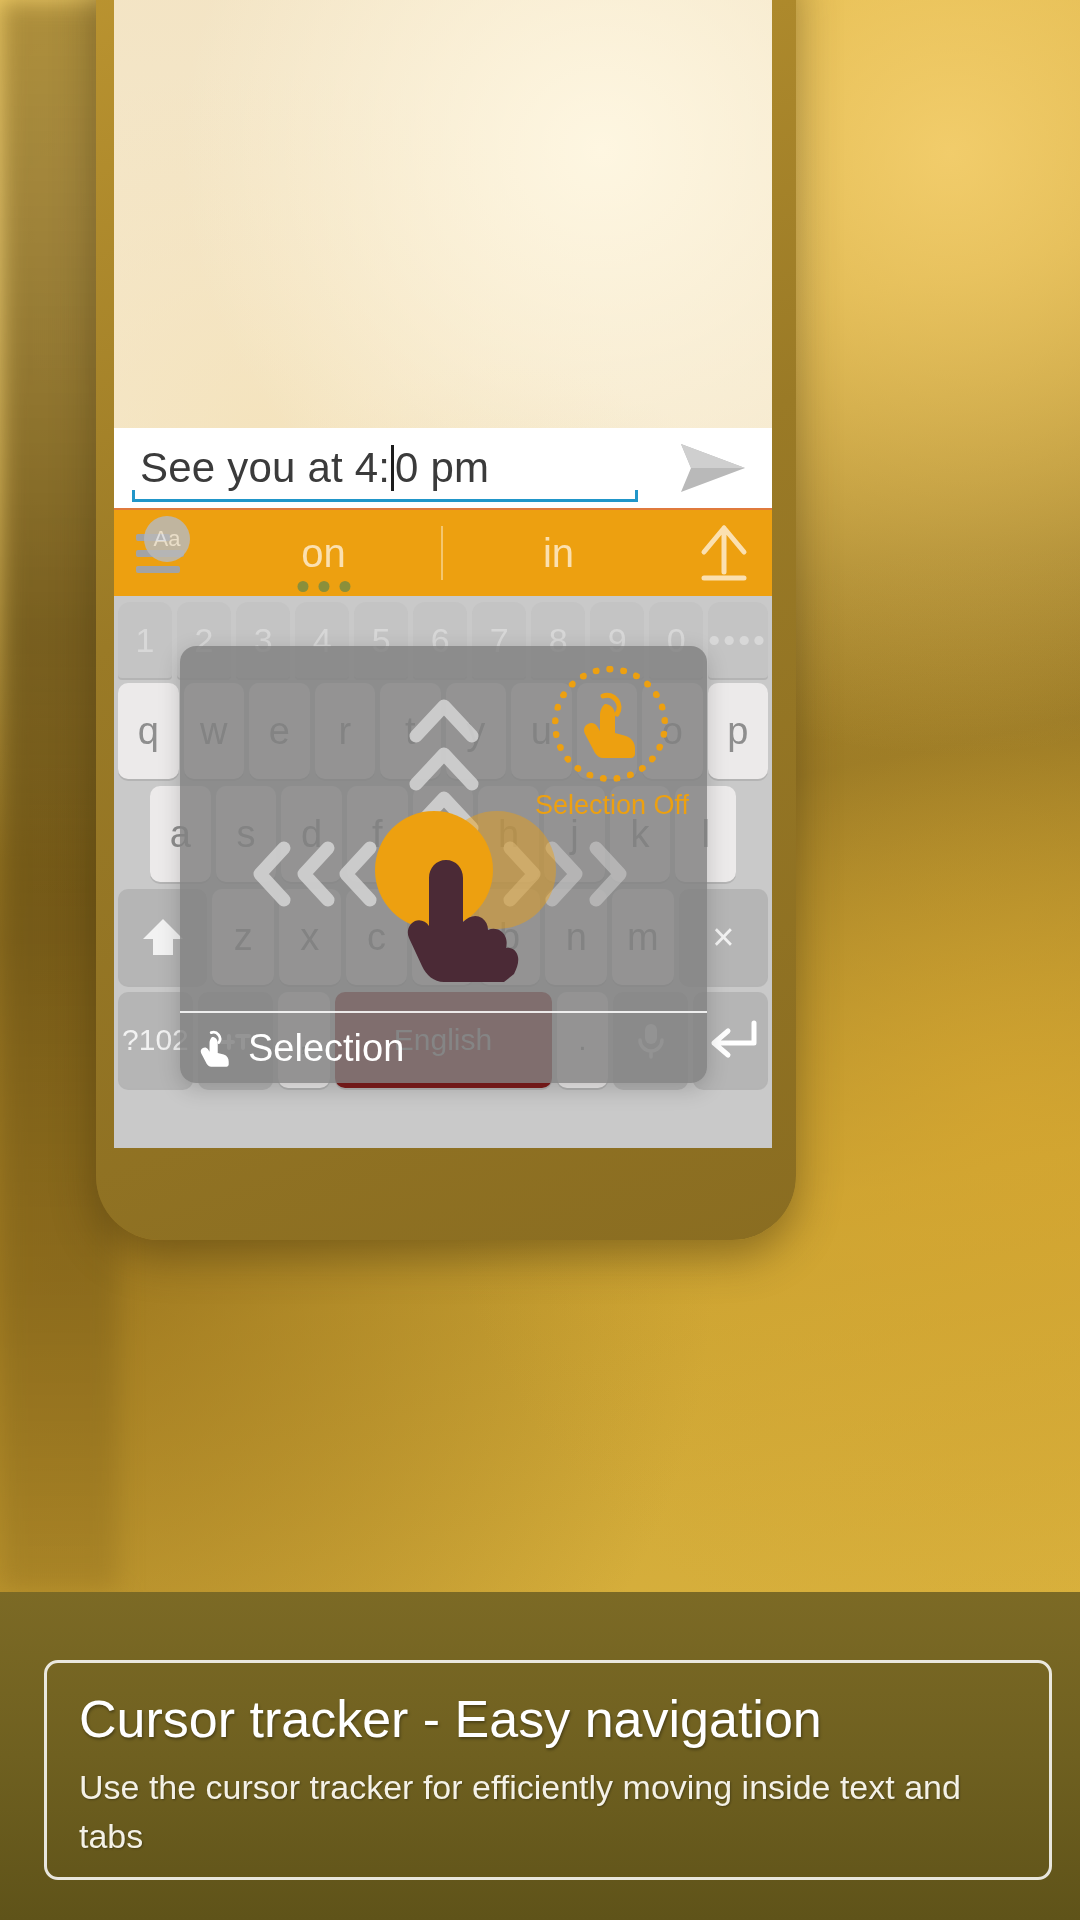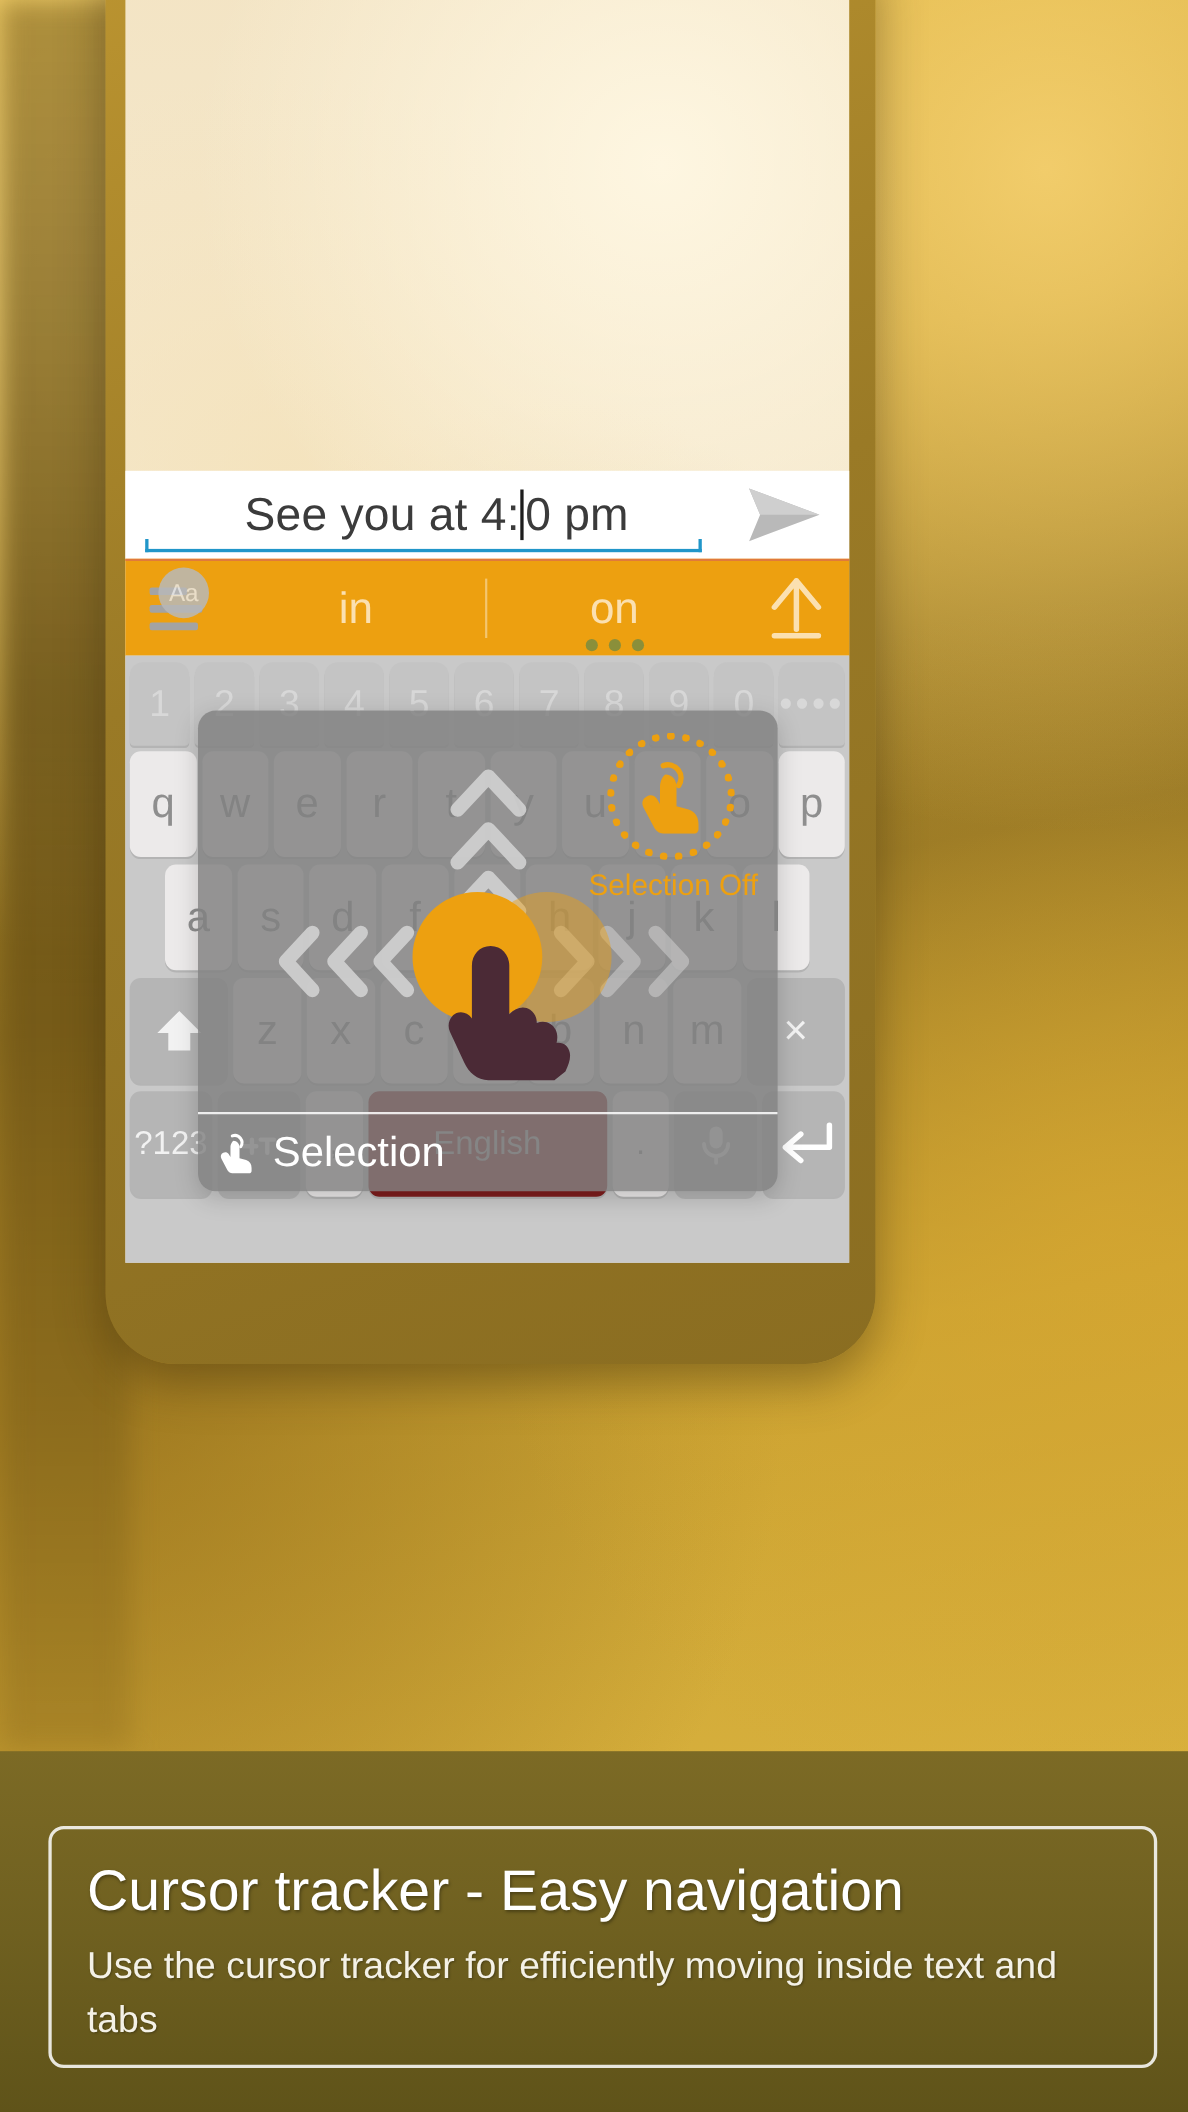--- a/index.html
+++ b/index.html
@@ -45,21 +45,21 @@
       radial-gradient(circle at 74% 16%, rgba(255,248,228,.9) 0%, rgba(255,248,228,0) 38%),
       radial-gradient(circle at 22% 40%, rgba(244,226,186,.8) 0%, rgba(244,226,186,0) 42%),
       radial-gradient(circle at 58% 62%, rgba(232,210,164,.75) 0%, rgba(232,210,164,0) 40%);
   }
 
   
   .input-row {
     position:absolute; left:114px; top:428px; width:658px; height:80px;
     background:#ffffff; display:flex; align-items:center;
   }
-  .input-wrap { position:relative; flex:1; height:100%; padding-left:26px; display:flex; align-items:center;justify-content:center; }
+  .input-wrap { position:relative; flex:1; height:100%; padding-left:26px; display:flex; align-items:center; }
   .input-text {
     font-size:42px; color:#3b3b3b; letter-spacing:.2px; white-space:pre;
     line-height:1; position:relative; z-index:2;
   }
   .caret {
     display:inline-block; width:3px; height:46px; background:#1c1c1c;
     vertical-align:-9px; margin:0 1px;
   }
   .input-underline {
     position:absolute; left:18px; right:16px; bottom:6px; height:3px; background:#2196c9;
@@ -204,30 +204,30 @@
       <div class="ham">
           <i></i>
           <i></i>
           <i></i>
         </div>
       <div class="aa-badge">Aa</div>
     </div>
 
 
     <div class="sugg-item">
-      <span>in</span>
-    </div>
-
-    <div class="sugg-item">
       <span>on</span>
       <span class="sugg-dots">
           <span></span>
           <span></span>
           <span></span>
         </span>
+    </div>
+
+    <div class="sugg-item">
+      <span>in</span>
     </div>
 
     <div class="sugg-expand">
       <svg width="56" height="62" viewBox="0 0 56 62">
         <path d="M28 6 L48 30 M28 6 L8 30 M28 6 L28 50 M8 56 L48 56" fill="none" stroke="#fbe0b0" stroke-width="5" stroke-linecap="round"></path>
       </svg>
     </div>
   </div>
 
   <div class="keyboard">
@@ -281,21 +281,21 @@
       <div class="key">x</div>
       <div class="key">c</div>
       <div class="key">v</div>
       <div class="key">b</div>
       <div class="key">n</div>
       <div class="key">m</div>
       <div class="key fn">×</div>
     </div>
 
     <div class="krow">
-      <div class="key fn sm">?123</div>
+      <div class="key fn sm">?102</div>
       <div class="key fn">
         <svg width="40" height="40" viewBox="0 0 40 40">
           <path d="M6 22h12M14 16v12M22 16h12M28 16v12" stroke="#f2f2f2" stroke-width="4" fill="none" stroke-linecap="round"></path>
         </svg>
       </div>
       <div class="key sm">,</div>
       <div class="key space">English</div>
       <div class="key sm">.</div>
       <div class="key fn">
         <svg width="34" height="40" viewBox="0 0 34 40">

